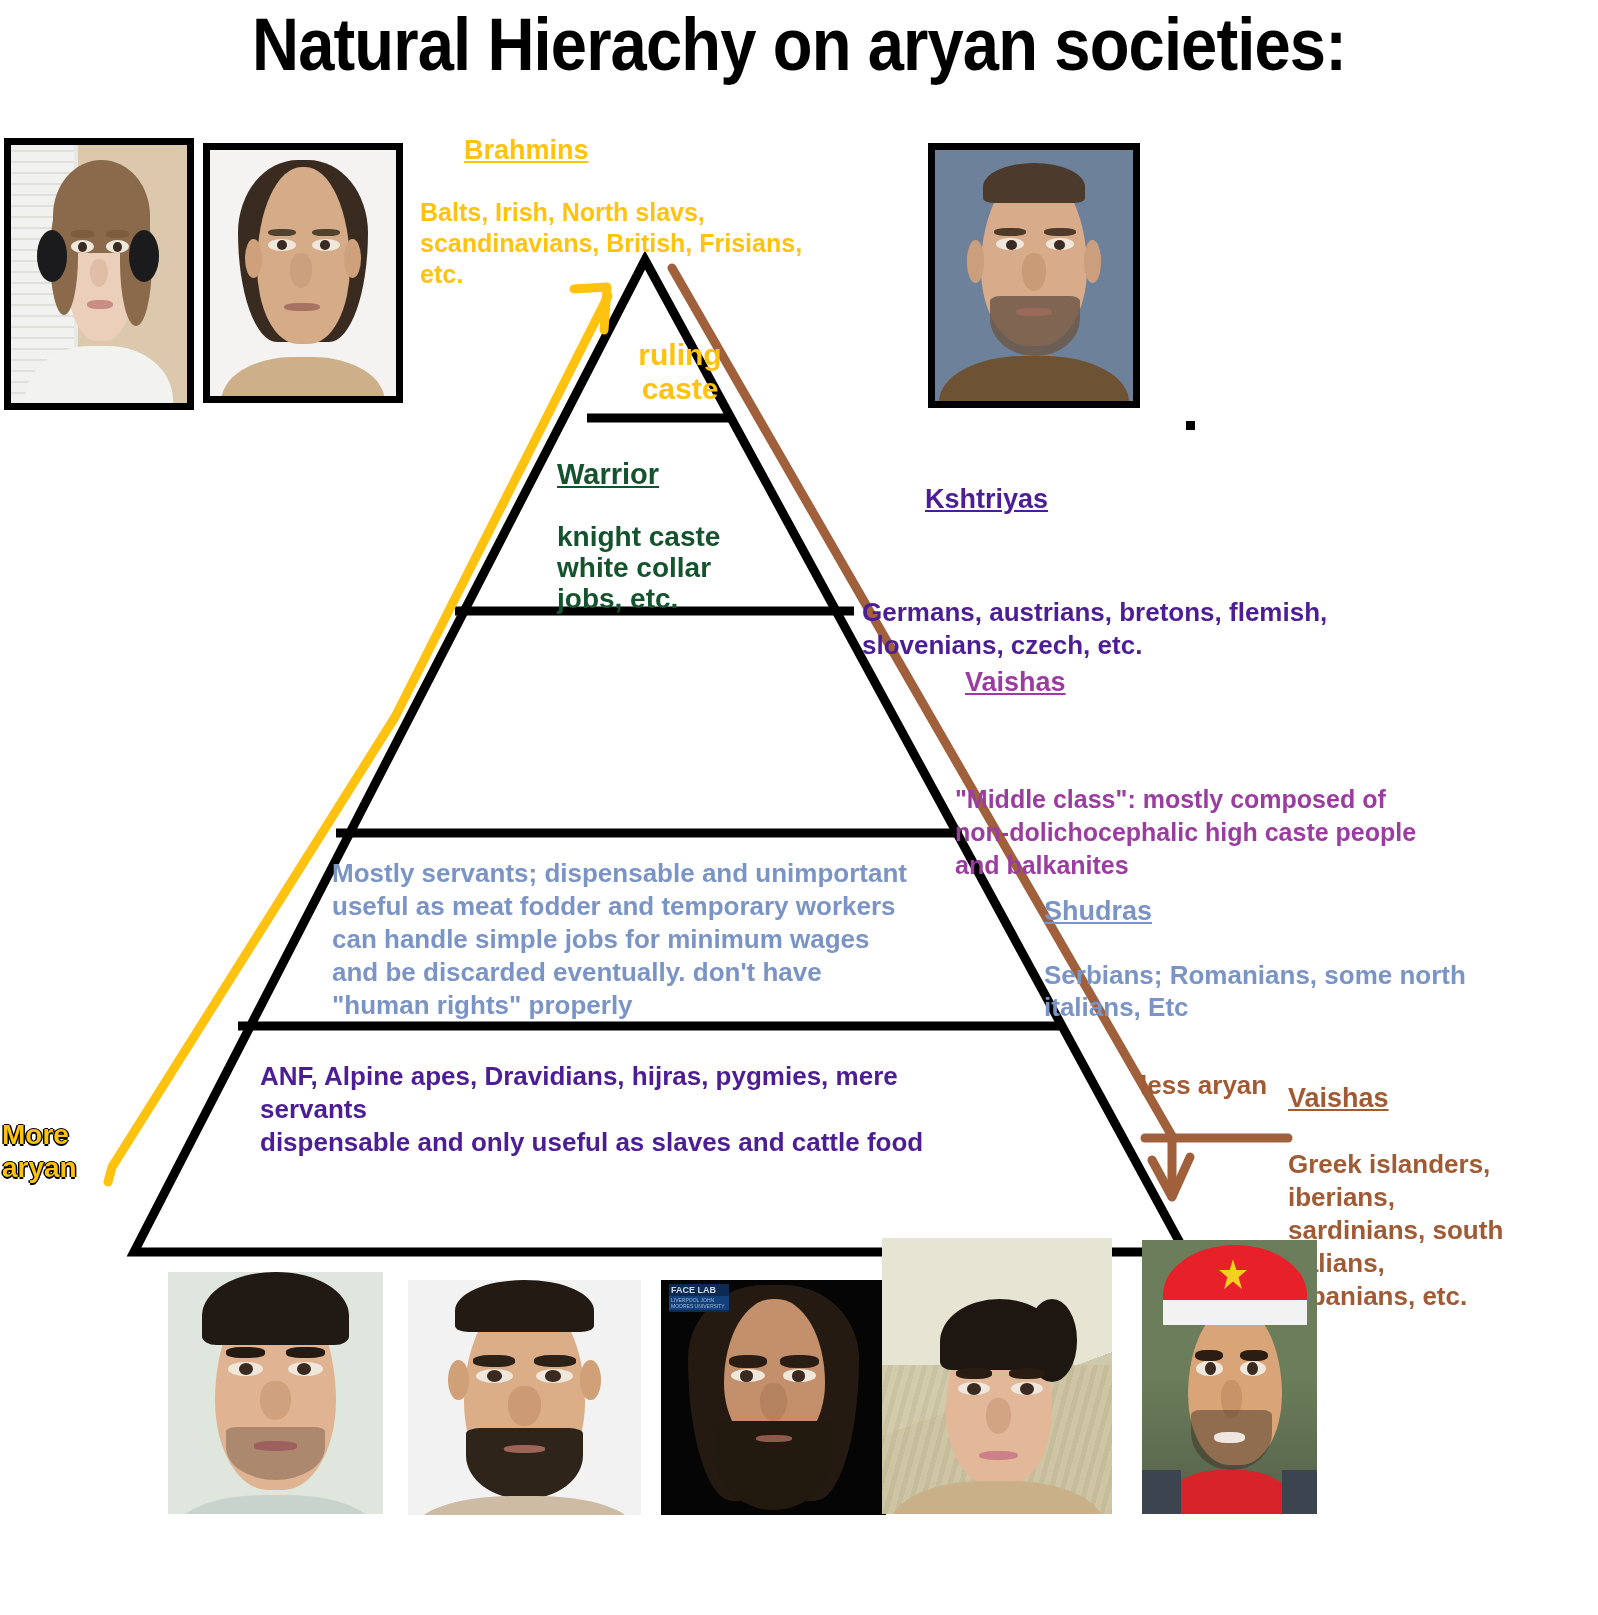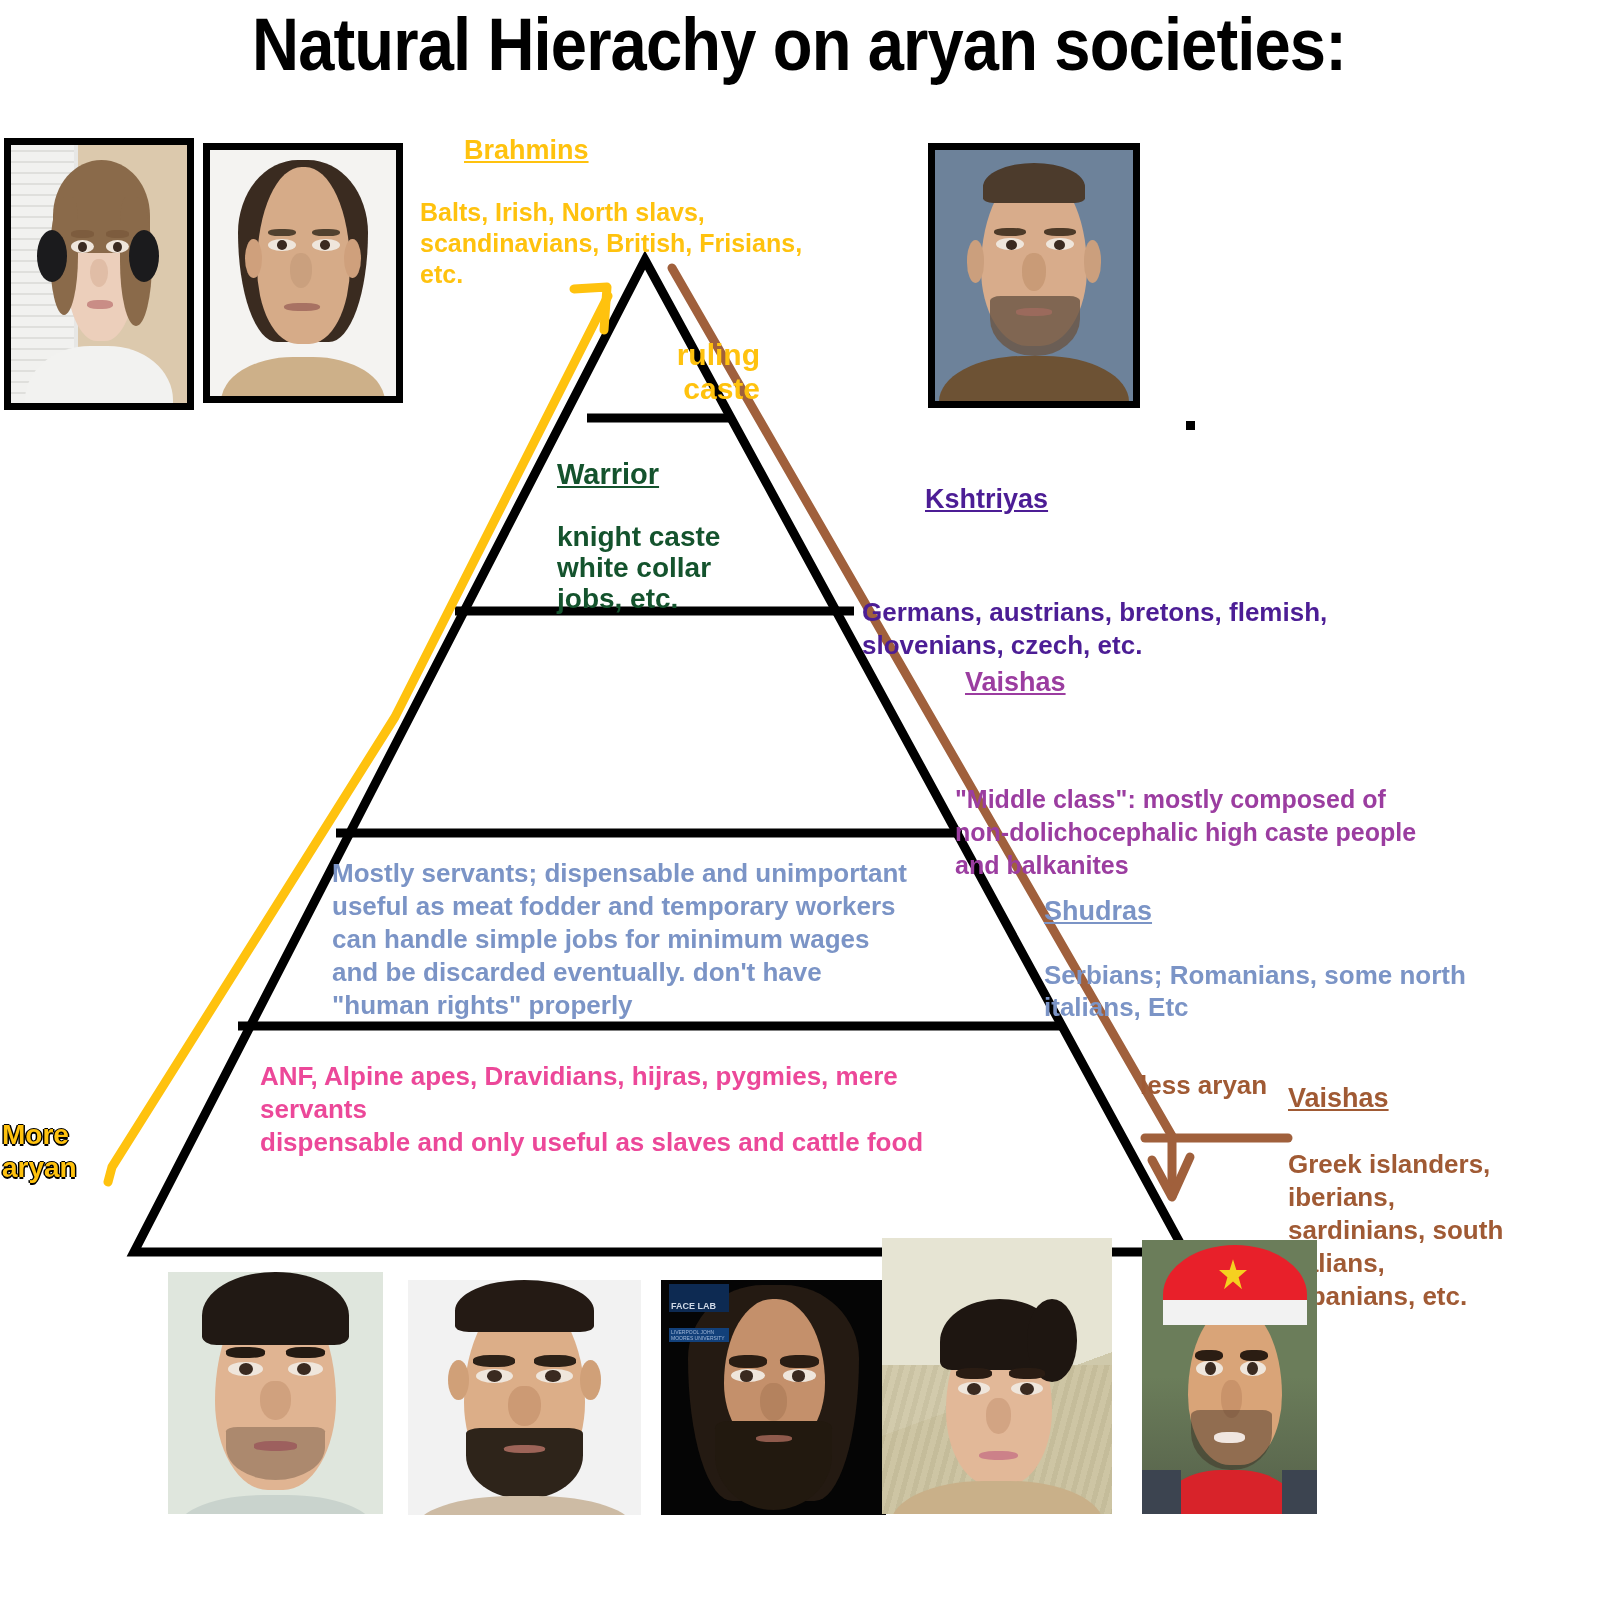--- a/index.html
+++ b/index.html
@@ -42,42 +42,42 @@
 
   
   .tb{font-weight:bold;white-space:pre-line;}
   .u{text-decoration:underline;display:inline-block;}
 
   #brahmins{left:420px;top:104px;width:470px;color:#FFC20E;
             font-size:25px;line-height:31px;}
   #brahmins .hd{font-size:27px;padding-left:44px;}
 
   #ruling{left:600px;top:338px;width:160px;color:#FFC20E;
-          font-size:30px;line-height:34px;text-align:right;}
+          font-size:30px;line-height:34px;text-align:center;}
 
   #warrior{left:557px;top:428px;width:230px;color:#14532d;
            font-size:28px;line-height:31px;}
   #warrior .hd{font-size:29px;}
 
   #kshtriyas{left:862px;top:450px;width:540px;color:#4c1d95;
              font-size:26px;line-height:33px;}
   #kshtriyas .hd{font-size:27px;padding-left:63px;}
 
   #vaishas{left:955px;top:633px;width:570px;color:#9B3DA0;
            font-size:25px;line-height:33px;}
   #vaishas .hd{font-size:27px;padding-left:10px;}
 
   #shudras-in{left:332px;top:857px;width:660px;color:#7B94C6;
               font-size:26px;line-height:33px;}
 
   #shudras{left:1044px;top:863px;width:480px;color:#7B94C6;
            font-size:26px;line-height:32px;}
   #shudras .hd{font-size:27px;}
 
-  #dalits-in{left:260px;top:1060px;width:760px;color:#ec4899;
+  #dalits-in{left:260px;top:1060px;width:760px;color:#4c1d95;
              font-size:26px;line-height:33px;}
 
   #dalits{left:1288px;top:1049px;width:300px;color:#A05A34;
           font-size:26px;line-height:33px;}
   #dalits .hd{font-size:27px;}
 
   #lessaryan{left:1140px;top:1070px;width:150px;color:#A05A34;
              font-size:26px;line-height:30px;font-weight:bold;}
 
   #morearyan{left:2px;top:1118px;width:120px;color:#FFC20E;
@@ -87,21 +87,21 @@
   #dot{left:1186px;top:421px;width:9px;height:9px;background:#000;}
 
   
   #bally-cap{position:absolute;left:4px;top:3px;width:96%;color:#3f5236;
              font-family:"DejaVu Sans",sans-serif;}
   #bally-cap .t{font-size:15px;line-height:17px;letter-spacing:.3px;}
   #bally-cap .s{font-size:7.5px;line-height:9px;margin-top:3px;color:#2c2c2c;
                 white-space:pre-line;}
   #faceapp{position:absolute;left:8px;top:4px;width:60px;height:28px;
            background:#0d2a52;}
-  #faceapp .l1{color:#cfd8e6;font-size:9px;font-weight:bold;padding:17px 2px;border-radius:6px;}
+  #faceapp .l1{color:#cfd8e6;font-size:9px;font-weight:bold;padding:1px 2px;border-radius:6px;}
   #faceapp .l2{background:#12407a;color:#9fb6d8;font-size:5px;padding:1px 2px;}
 </style>
 </head>
 <body>
 
 <div class="abs" id="title">Natural Hierachy on aryan societies:</div>
 
 <div class="abs photo framed" style="left:4px;top:138px;width:190px;height:272px;">
   <div class="photo-inner">
     <div class="bg" style="background:linear-gradient(90deg,#e7e7e5 0 38%,#dcc9ad 38% 100%);"></div>

